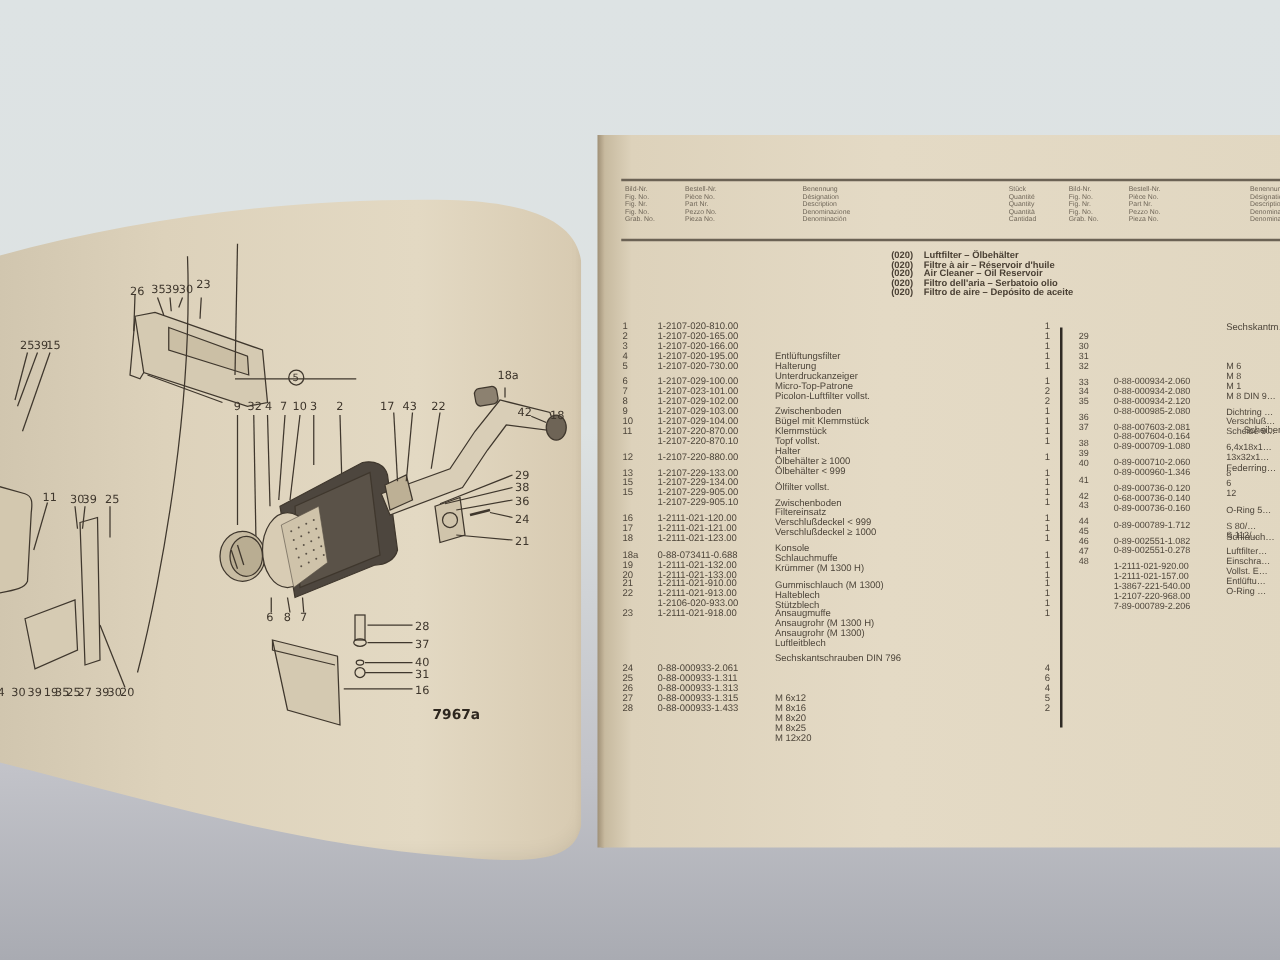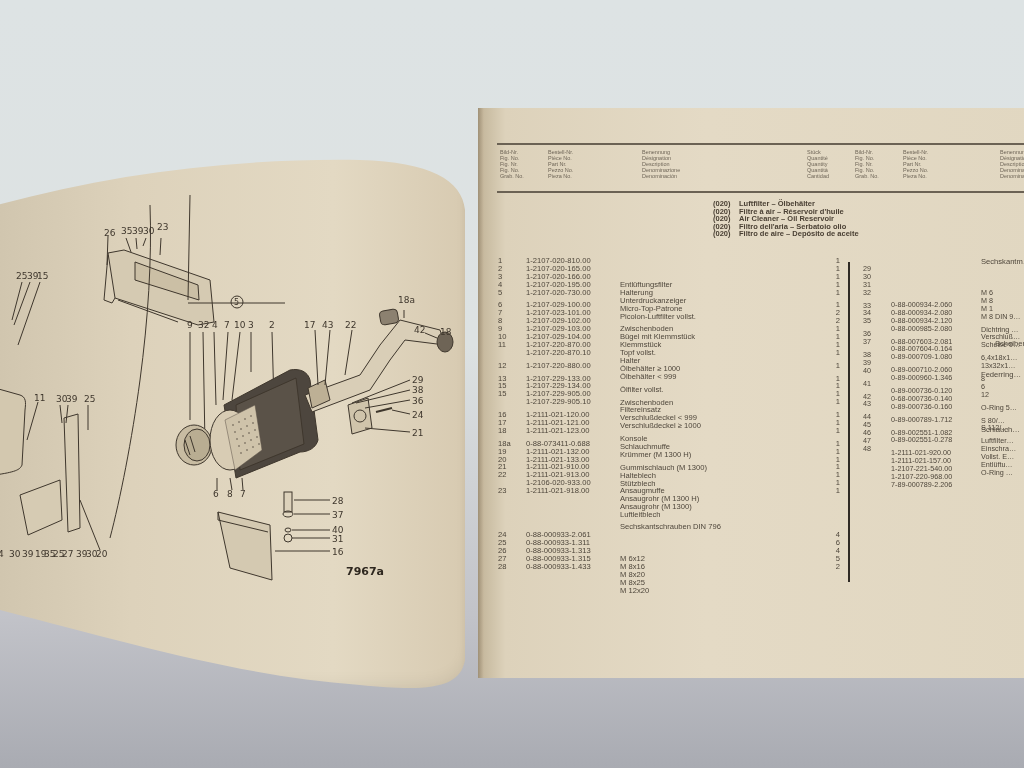--- a/index.html
+++ b/index.html
@@ -577,21 +577,21 @@
       <span class="pn">1-2111-021-920.00</span>
       <span class="desc">Luftfilter…</span>
     </div>
     <div class="row">
       <span class="no">45</span>
       <span class="pn">1-2111-021-157.00</span>
       <span class="desc">Einschra…</span>
     </div>
     <div class="row">
       <span class="no">46</span>
-      <span class="pn">1-2107-221-540.00</span>
+      <span class="pn">1-3867-221-540.00</span>
       <span class="desc">Vollst. E…</span>
     </div>
     <div class="row">
       <span class="no">47</span>
       <span class="pn">1-2107-220-968.00</span>
       <span class="desc">Entlüftu…</span>
     </div>
     <div class="row">
       <span class="no">48</span>
       <span class="pn">7-89-000789-2.206</span>

